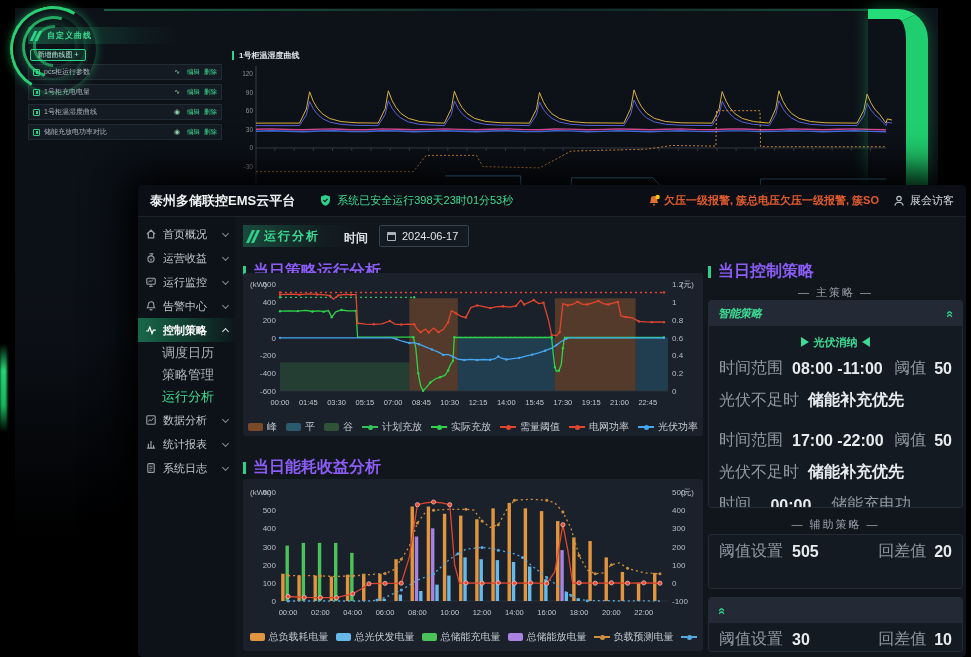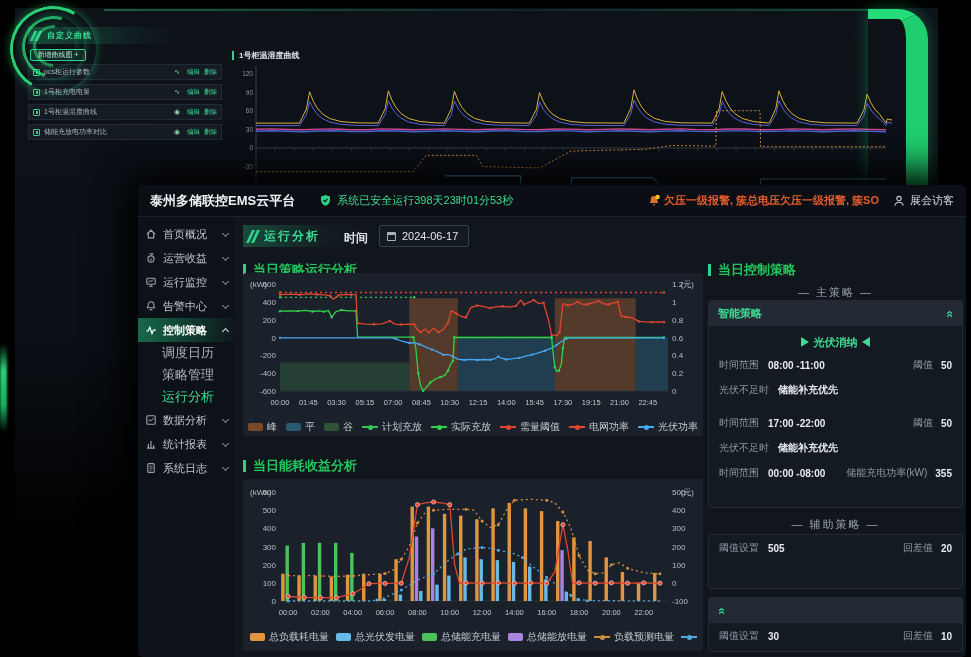--- a/index.html
+++ b/index.html
@@ -68,41 +68,41 @@
   #main{position:absolute;left:97px;top:32px;right:0;bottom:0;background:#11161d;}
   #hdr-tab{position:absolute;left:8px;top:8px;height:22px;display:flex;align-items:center;padding:0 38px 0 6px;
     background:linear-gradient(90deg,rgba(47,208,140,.28),rgba(47,208,140,.04) 70%,transparent);}
   #hdr-tab span{color:#3ddb93;font-size:12px;font-weight:bold;letter-spacing:2px;}
   #hdr-tab .slashes b{height:13px;}
   #time-label{position:absolute;left:109px;top:13px;color:#dfe3e7;font-size:12px;font-weight:bold;font-family:Liberation Serif, serif;}
   #date-box{position:absolute;left:144px;top:8px;width:90px;height:22px;border:1px solid #35414d;background:#141a22;
     border-radius:2px;display:flex;align-items:center;padding:0 7px;color:#e2e6ea;font-size:11px;cursor:pointer;}
   .cal-ic{width:9px;height:9px;border:1px solid #aab2ba;border-top-width:3px;border-radius:1px;margin-right:6px;}
 
-  .sec-title{position:absolute;display:flex;align-items:center;font-size:13px;font-weight:bold;color:#22c55e;}
+  .sec-title{position:absolute;display:flex;align-items:center;font-size:16px;font-weight:bold;color:#8b5cf6;}
   .sec-title::before{content:"";width:3px;height:12px;background:#2fd08c;margin-right:7px;display:inline-block;}
 
   .chart-panel{position:absolute;left:8px;width:460px;background:#1a212b;border-radius:3px;padding:4px 3px 2px 3px;}
   .legend-row{display:flex;align-items:center;justify-content:center;flex-wrap:nowrap;gap:9px;height:20px;overflow:hidden;}
   .lg-item{display:inline-flex;align-items:center;font-size:10px;color:#c4cad0;white-space:nowrap;cursor:pointer;}
   .sw{display:inline-block;margin-right:4px;}
   .sw.bar{width:15px;height:8px;border-radius:2px;}
   .sw.ln{width:16px;height:0;position:relative;}
   .sw.ln i{position:absolute;left:6px;top:-3px;width:5px;height:5px;border-radius:50%;display:block;}
 
   
   #right-col{position:absolute;left:473px;top:0;width:255px;bottom:0;}
   .strat-sep{position:absolute;width:100%;text-align:center;color:#9aa3ad;font-size:11px;letter-spacing:2px;}
   .card{position:absolute;left:0;width:255px;background:#141a22;border:1px solid #232b36;border-radius:3px;overflow:hidden;}
   .card-h{height:25px;background:#232a35;display:flex;align-items:center;padding:0 9px;font-size:11px;font-weight:bold;color:#e8ebee;}
   .card-h.green{color:#3ddb93;}
-  .card-h .t{flex:1;}
+  .card-h .t{flex:1;font-style:italic;}
   .dblchev{color:#2fd08c;font-size:13px;font-weight:bold;transform:rotate(90deg);cursor:pointer;line-height:10px;}
   .sub-strat{ text-align:center;color:#3ddb93;font-size:11px;font-weight:bold;margin:9px 0 2px 0;}
-  .krow{display:flex;align-items:center;padding:6px 10px 5px 10px;font-size:10px;}
+  .krow{display:flex;align-items:center;padding:6px 10px 5px 10px;font-size:16px;}
   .krow .k{color:#8f98a2;margin-right:9px;}
   .krow .v{color:#e8ebee;font-weight:bold;}
   .krow .k2{color:#8f98a2;margin-left:auto;margin-right:8px;}
   .krow .v2{color:#e8ebee;font-weight:bold;}
   svg text{font-family:"Liberation Sans",sans-serif;}
 </style>
 </head>
 <body>
 
 <div id="stage">
@@ -615,21 +615,21 @@
             <circle cx="284.58333333333337" cy="99.83333333333334" r="2.1" fill="#e84a33" stroke="#f5d0c8" stroke-width="0.7"></circle>
             <circle cx="300.75" cy="100.37833333333334" r="2.1" fill="#e84a33" stroke="#f5d0c8" stroke-width="0.7"></circle>
             <circle cx="316.9166666666667" cy="41.699999999999996" r="2.1" fill="#e84a33" stroke="#f5d0c8" stroke-width="0.7"></circle>
             <circle cx="333.0833333333333" cy="99.83333333333334" r="2.1" fill="#e84a33" stroke="#f5d0c8" stroke-width="0.7"></circle>
             <circle cx="349.25" cy="100.19666666666667" r="2.1" fill="#e84a33" stroke="#f5d0c8" stroke-width="0.7"></circle>
             <circle cx="365.4166666666667" cy="99.83333333333334" r="2.1" fill="#e84a33" stroke="#f5d0c8" stroke-width="0.7"></circle>
             <circle cx="381.5833333333333" cy="100.19666666666667" r="2.1" fill="#e84a33" stroke="#f5d0c8" stroke-width="0.7"></circle>
             <circle cx="397.75" cy="99.83333333333334" r="2.1" fill="#e84a33" stroke="#f5d0c8" stroke-width="0.7"></circle>
             <circle cx="413.9166666666667" cy="100.19666666666667" r="2.1" fill="#e84a33" stroke="#f5d0c8" stroke-width="0.7"></circle>
           </svg>
-        <div class="legend-row" style="justify-content:flex-start;padding-left:4px;gap:7px;" id="lg2">
+        <div class="legend-row" style="justify-content:center;padding-left:4px;gap:7px;" id="lg2">
             <span class="lg-item">
               <span class="sw bar" style="background: rgb(226, 149, 63);"></span>
               <span>总负载耗电量</span>
             </span>
             <span class="lg-item">
               <span class="sw bar" style="background: rgb(102, 185, 232);"></span>
               <span>总光伏发电量</span>
             </span>
             <span class="lg-item">
               <span class="sw bar" style="background: rgb(76, 195, 90);"></span>

